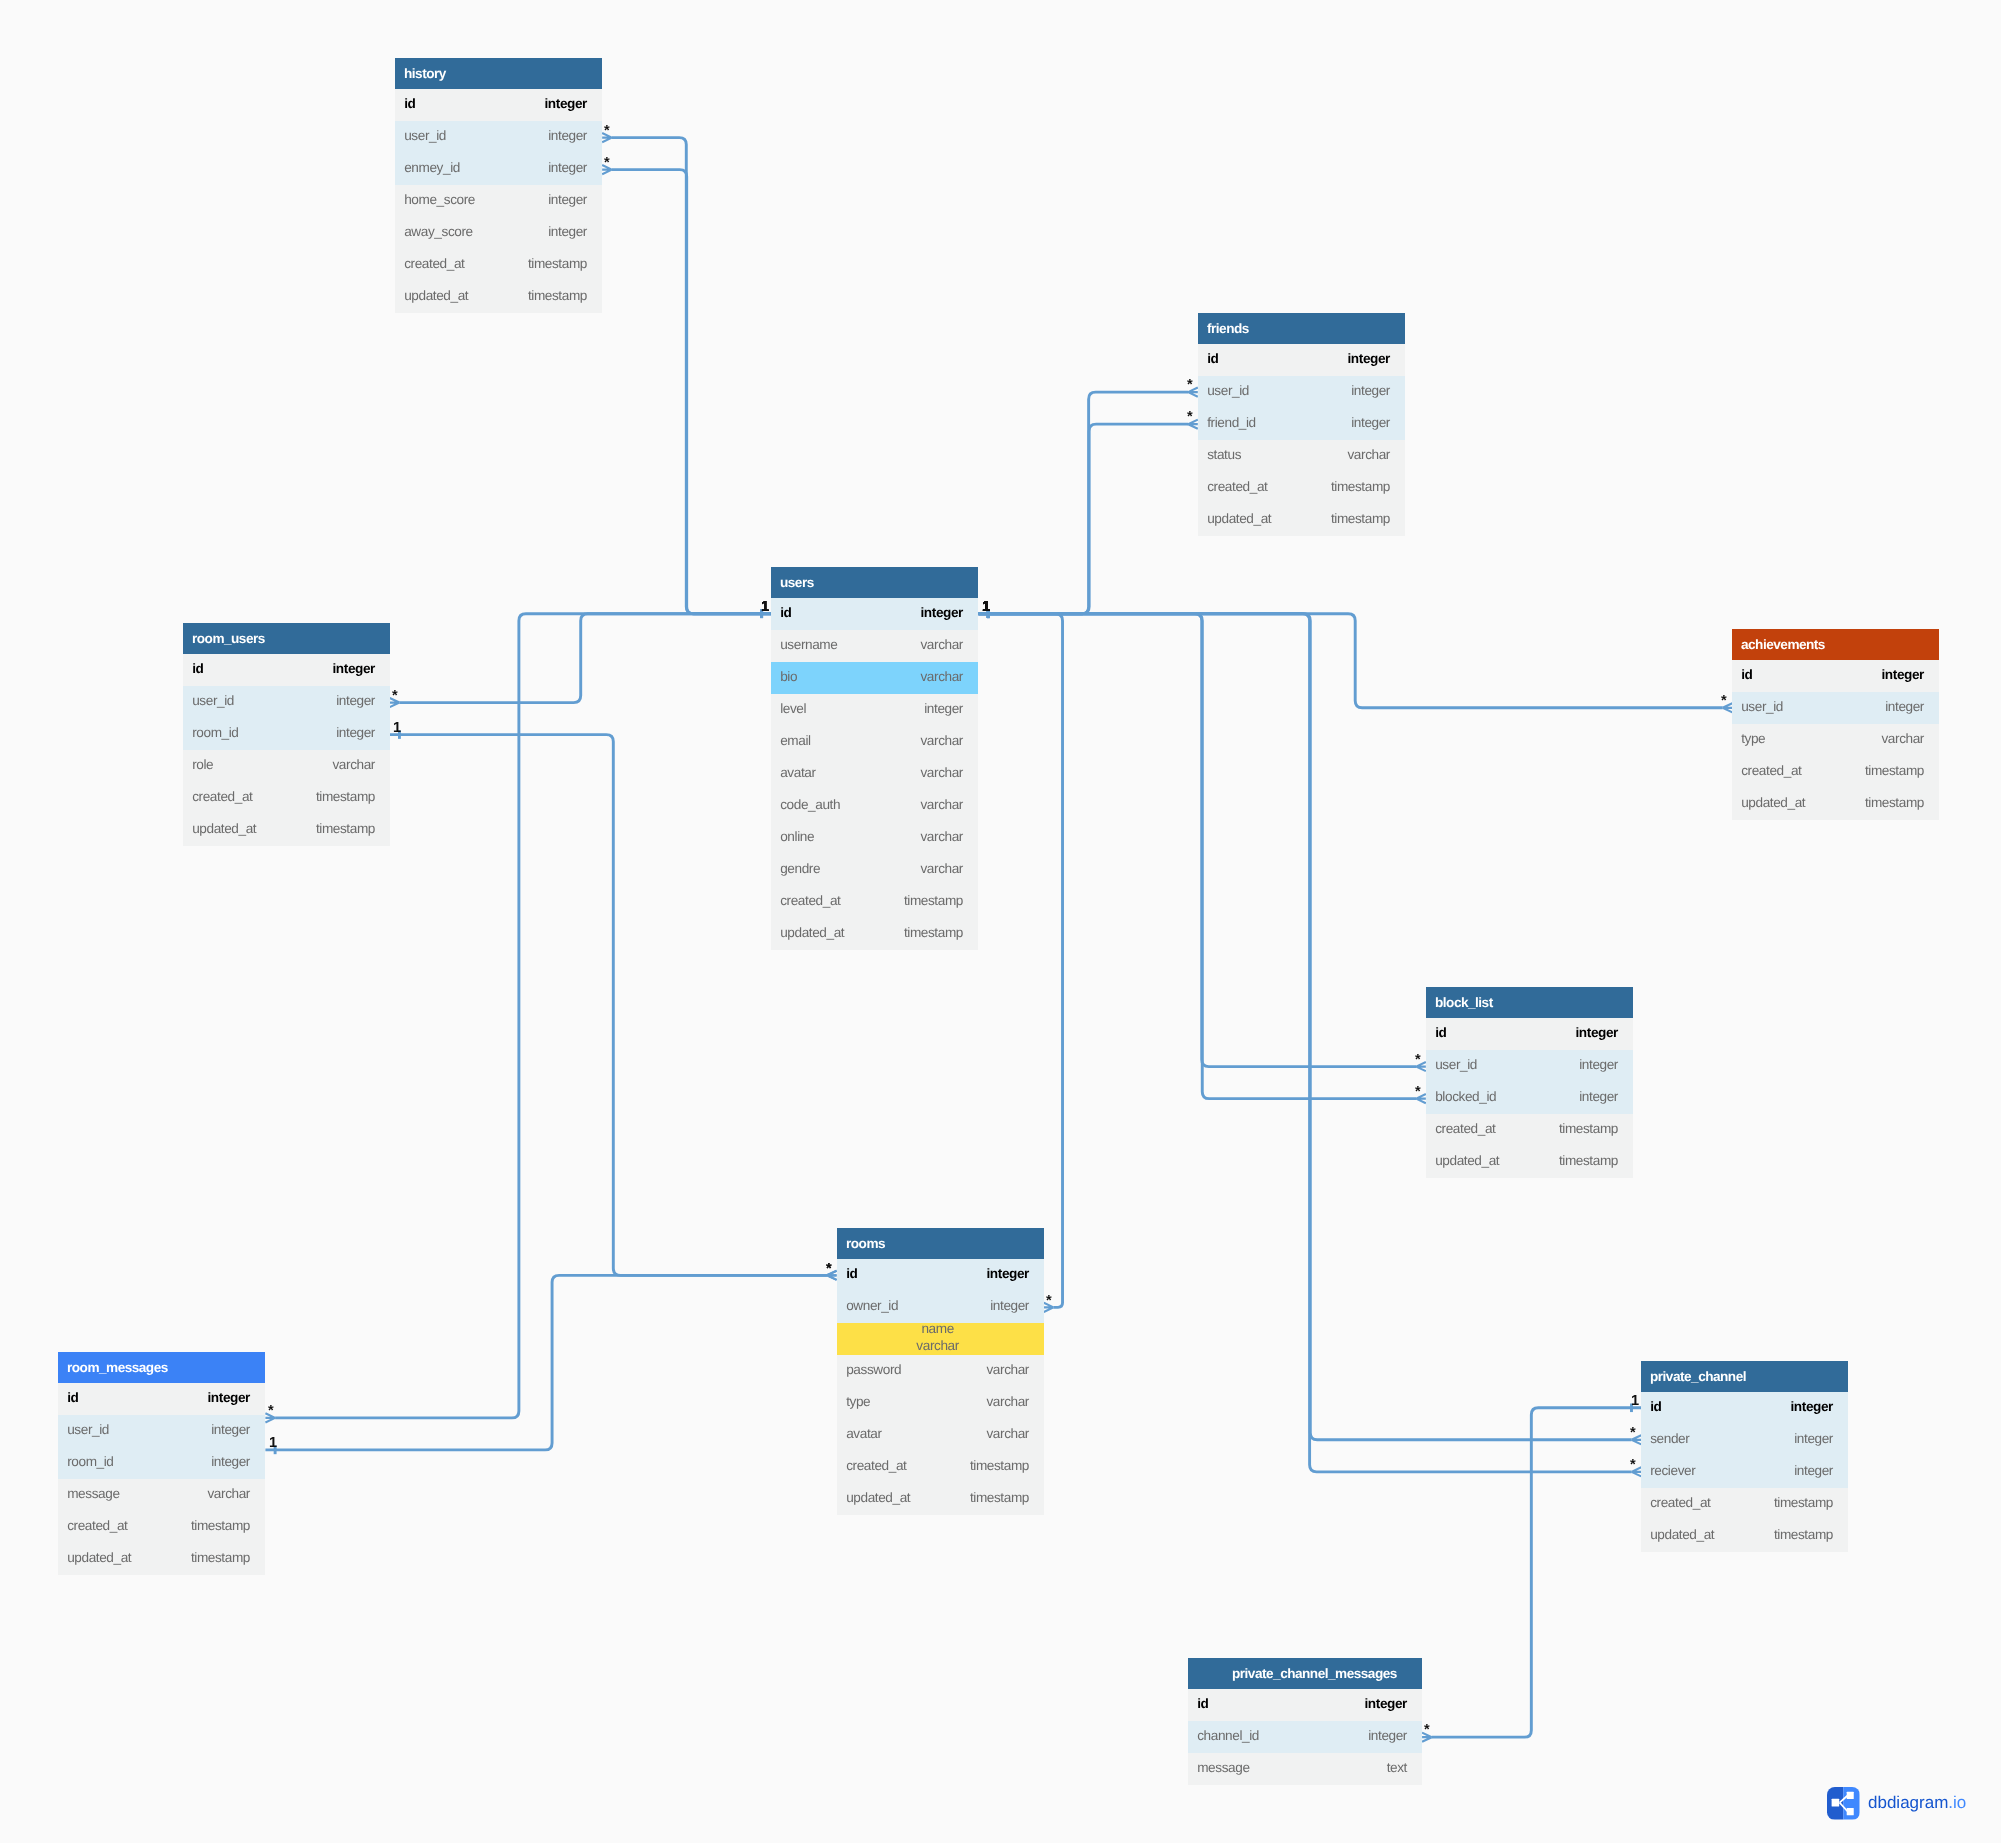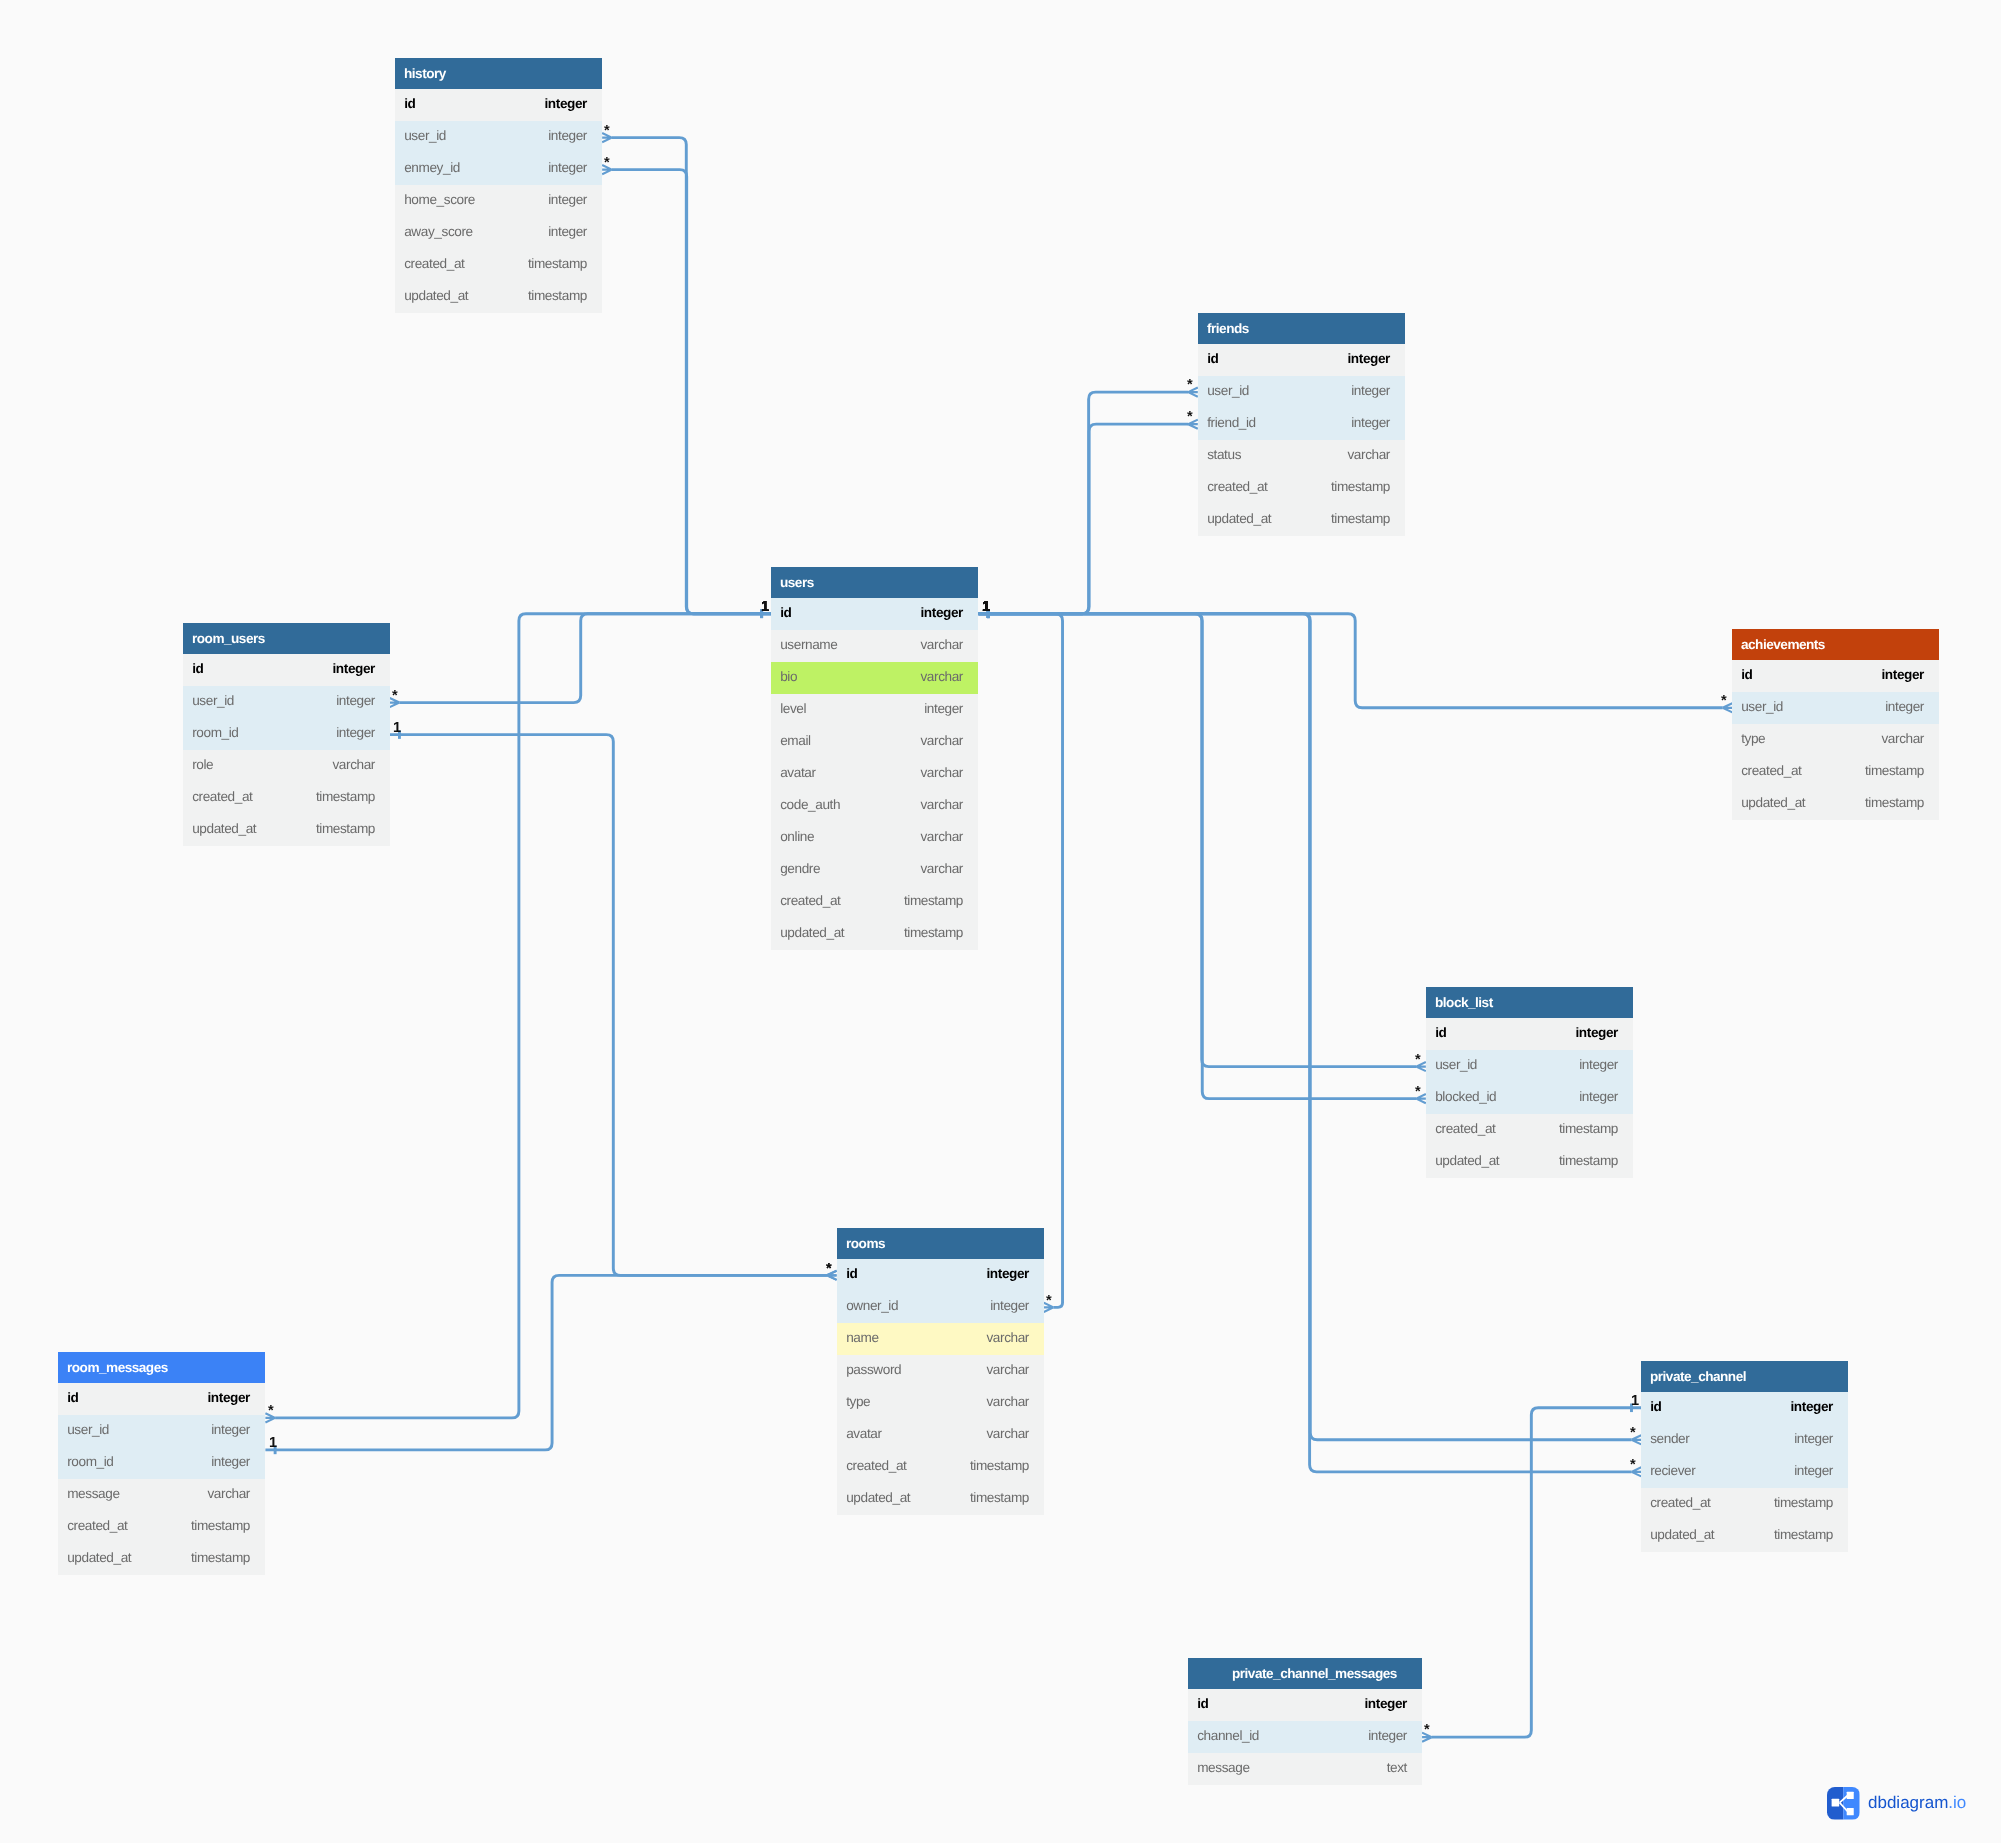--- a/index.html
+++ b/index.html
@@ -175,21 +175,21 @@
         <span>users</span>
       </div>
       <div class="tbl-row pk" style="height: 32px; background: rgb(223, 237, 244);">
         <span class="fname">id</span>
         <span class="ftype">integer</span>
       </div>
       <div class="tbl-row" style="height: 32px; background: rgb(241, 242, 242);">
         <span class="fname">username</span>
         <span class="ftype">varchar</span>
       </div>
-      <div class="tbl-row" style="height: 32px; background: #bef264;">
+      <div class="tbl-row" style="height: 32px; background: #7dd3fc;">
         <span class="fname">bio</span>
         <span class="ftype">varchar</span>
       </div>
       <div class="tbl-row" style="height: 32px; background: rgb(241, 242, 242);">
         <span class="fname">level</span>
         <span class="ftype">integer</span>
       </div>
       <div class="tbl-row" style="height: 32px; background: rgb(241, 242, 242);">
         <span class="fname">email</span>
         <span class="ftype">varchar</span>
@@ -303,21 +303,21 @@
         <span>rooms</span>
       </div>
       <div class="tbl-row pk" style="height: 32px; background: rgb(223, 237, 244);">
         <span class="fname">id</span>
         <span class="ftype">integer</span>
       </div>
       <div class="tbl-row" style="height: 32px; background: rgb(223, 237, 244);">
         <span class="fname">owner_id</span>
         <span class="ftype">integer</span>
       </div>
-      <div class="tbl-row" style="height: 32px; background: #fef9c3;">
+      <div class="tbl-row" style="height: 32px; background: #fde047; flex-direction: column;">
         <span class="fname">name</span>
         <span class="ftype">varchar</span>
       </div>
       <div class="tbl-row" style="height: 32px; background: rgb(241, 242, 242);">
         <span class="fname">password</span>
         <span class="ftype">varchar</span>
       </div>
       <div class="tbl-row" style="height: 32px; background: rgb(241, 242, 242);">
         <span class="fname">type</span>
         <span class="ftype">varchar</span>

